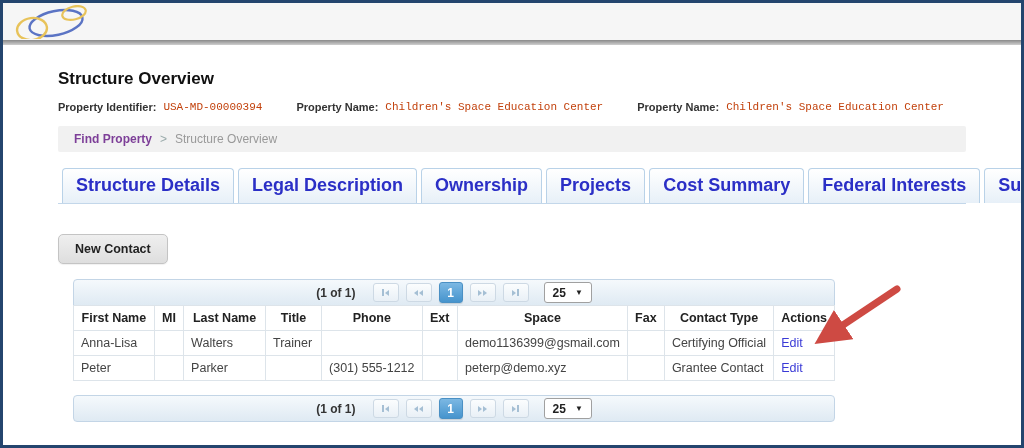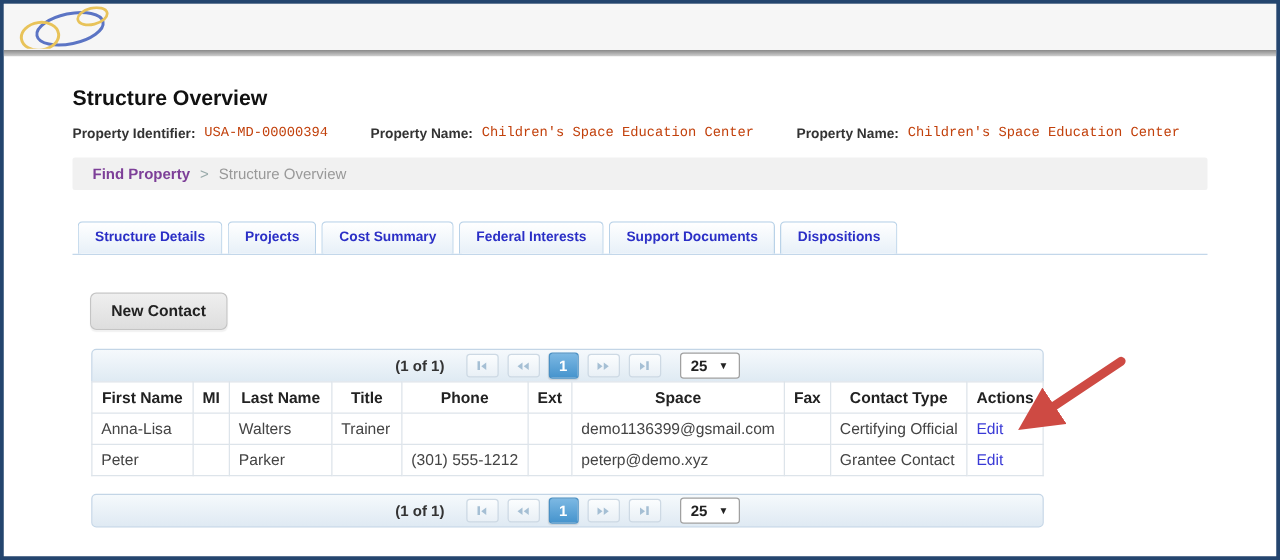--- a/index.html
+++ b/index.html
@@ -28,37 +28,37 @@
   .crumb-link { color: #7d3f98; font-weight: bold; cursor: pointer; }
   .crumb-sep { color: #9aa; }
   .crumb-current { color: #999; }
   
   .tabs {
     margin-top: 21px; display: flex; gap: 4px; align-items: flex-end;
     border-bottom: 1px solid #c3d7ea; padding-left: 4px; list-style: none; height: 31px;
   }
   .tab {
     position: relative;
-    padding: 6px 13px 7px; font-size: 11px; font-weight: bold; color: #2b2fc6;
+    padding: 6px 13px 7px; font-size: 18px; font-weight: bold; color: #2b2fc6;
     background: linear-gradient(#ffffff, #e7f0f8);
     border: 1px solid #b9d2e8; border-bottom: none;
     border-radius: 4px 4px 0 0; cursor: pointer; white-space: nowrap;
   }
   .tab.active {
     background: linear-gradient(#85b9e2, #4d94c8);
     color: #eef4fa; text-shadow: 0 -1px 0 rgba(0,0,0,0.15);
   }
   .red-box {
     position: absolute; left: -7px; right: -7px; top: -9px; bottom: -13px;
     border: 4px solid #d23c31; pointer-events: none; z-index: 5;
   }
   
   .panel { margin-top: 30px; }
   .btn-new {
-    display: inline-block; margin-left: 14px;
+    display: inline-block; margin-left: 0;
     background: linear-gradient(#efefef, #dedede);
     border: 1px solid #c4c4c4; border-radius: 5px;
     padding: 7px 16px; font-size: 12.5px; font-weight: bold; color: #222; cursor: pointer;
     box-shadow: 0 1px 1px rgba(0,0,0,0.06);
   }
   .grid { width: 762px; margin: 15px 0 0 15px; position: relative; }
   
   .paginator {
     height: 27px; background: linear-gradient(#f5f9fc, #dfeaf3);
     border: 1px solid #c3d5e6;
@@ -131,20 +131,22 @@
   </div>
 
   <div class="breadcrumb">
     <span class="crumb-link">Find Property</span>
     <span class="crumb-sep">&gt;</span>
     <span class="crumb-current">Structure Overview</span>
   </div>
 
   <ul class="tabs">
     <li class="tab">Structure Details</li>
+    <li class="tab">Legal Description</li>
+    <li class="tab">Ownership</li>
     <li class="tab">Projects</li>
     <li class="tab">Cost Summary</li>
     <li class="tab">Federal Interests</li>
     <li class="tab">Support Documents</li>
     <li class="tab">Dispositions</li>
   </ul>
 
   <div class="panel">
     <span class="btn-new">New Contact</span>
 

